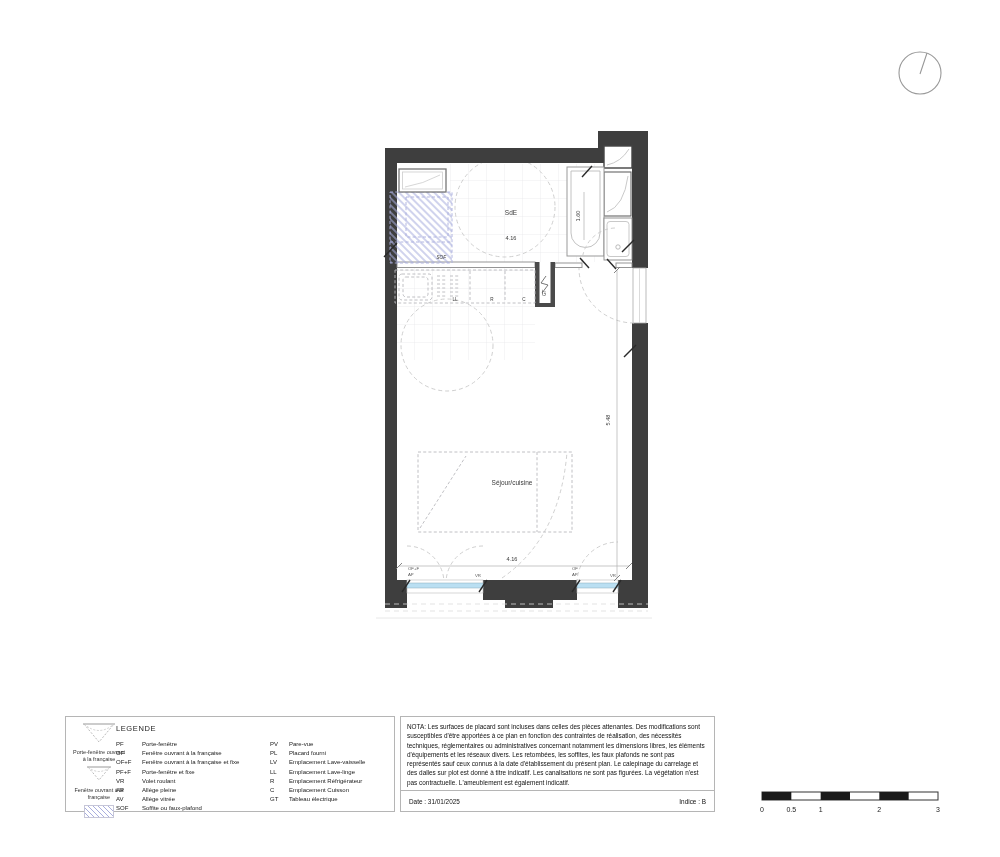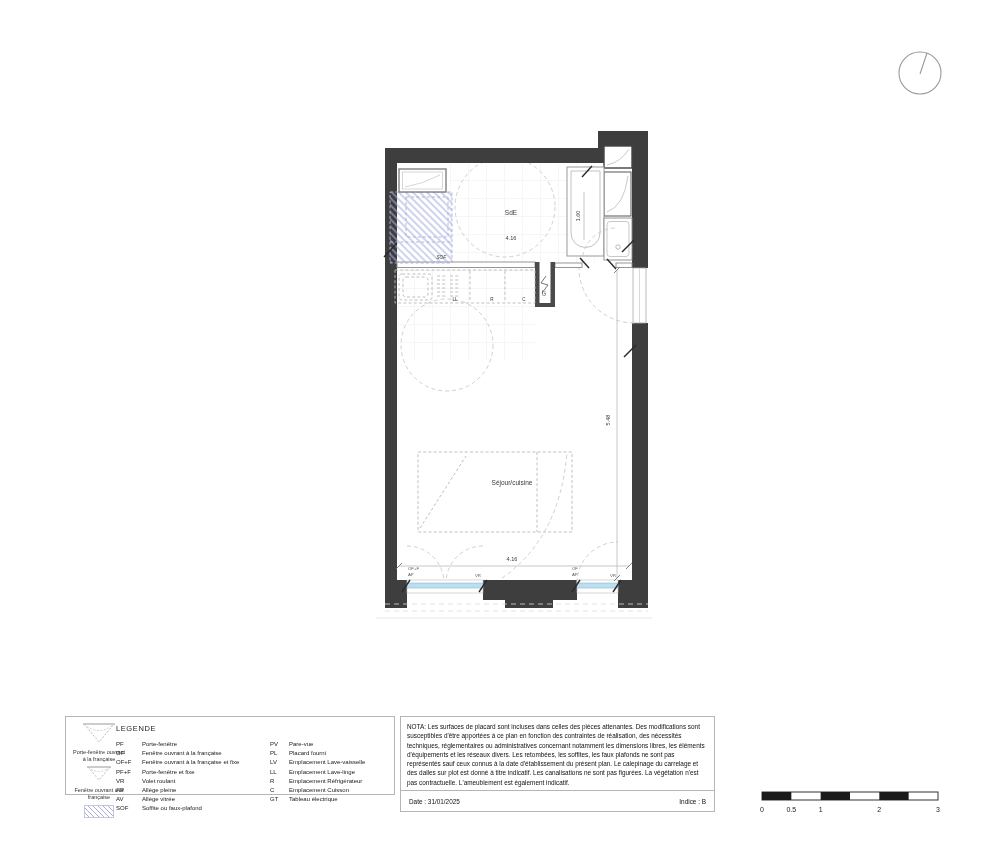--- a/index.html
+++ b/index.html
@@ -18,21 +18,21 @@
   .thin  { fill:none; stroke:#555; stroke-width:0.8; }
   svg text { font-family:"Liberation Sans", sans-serif; fill:#3a3a3a; }
   .t-room { font-size:6.5px; }
   .t-dim  { font-size:5.6px; }
   .t-tiny { font-size:4.6px; }
   .t-win  { font-size:4.3px; fill:#555; }
   .t-scale{ font-size:7px; fill:#222; }
   .italic { font-style:italic; }
 
   
-  .legend-box { position:absolute; left:65px; top:716px; width:330px; height:79px;
+  .legend-box { position:absolute; left:65px; top:716px; width:330px; height:96px;
                 border:1px solid #b5b5b5; background:#fff; }
   .legend-icons { position:absolute; left:5px; top:5px; width:56px; text-align:center; }
   .licon-cap { font-size:5.5px; line-height:1.2; color:#333; margin:1px 0 3px; }
   .licon-hatch { width:30px; height:13px; margin:5px auto 0;
                  background:repeating-linear-gradient(45deg,#ffffff 0 2.5px,#a9aede 2.5px 3.5px);
                  border:1px solid #c6c6d8; }
   .legend-title { position:absolute; left:50px; top:7px; font-size:7.5px; letter-spacing:0.6px; color:#222; }
   .legend-col { position:absolute; top:23px; font-size:6px; color:#222; }
   .legend-col1 { left:50px; width:152px; }
   .legend-col2 { left:204px; width:122px; }

